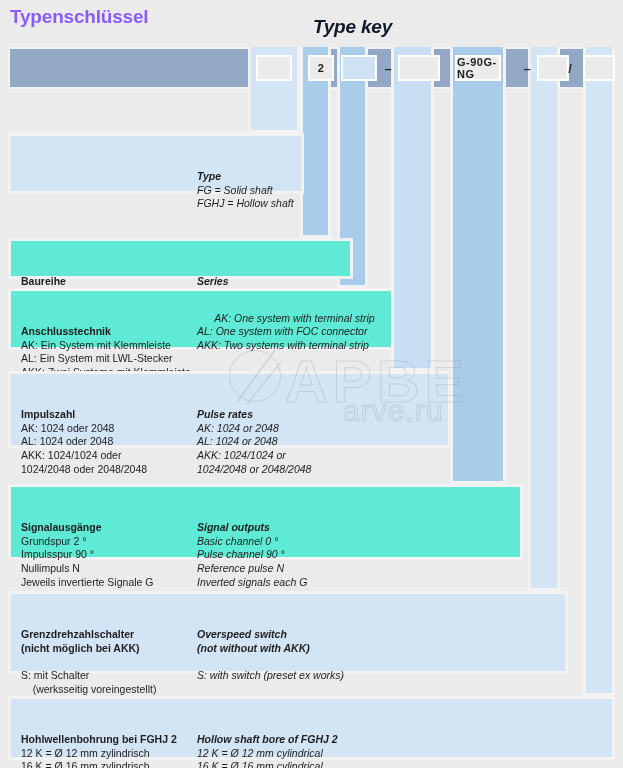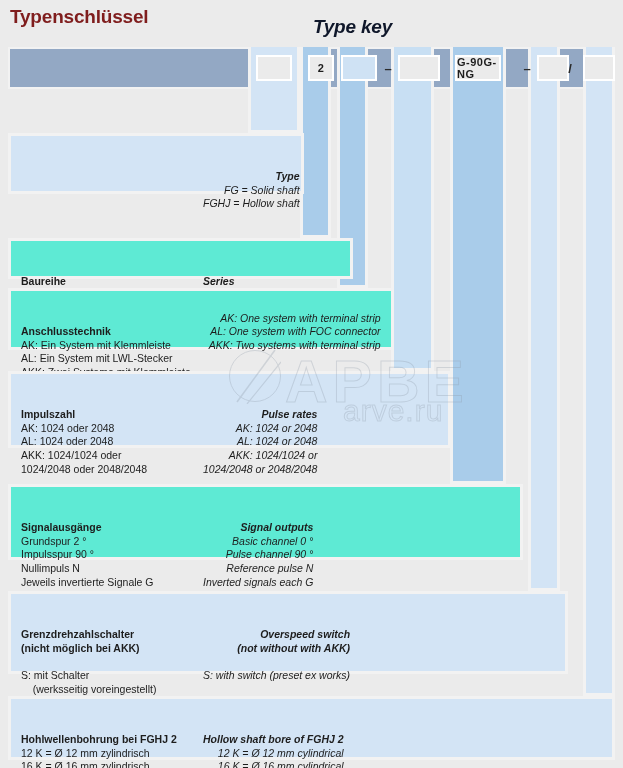--- a/index.html
+++ b/index.html
@@ -19,21 +19,21 @@
     height: 768px;
     background: #ebebeb;
   }
 
   
   .title-de {
     position: absolute;
     left: 10px;  top: 6px;
     font-size: 19px;
     font-weight: bold;
-    color: #7f1d1d;
+    color: #8b5cf6;
     letter-spacing: -0.2px;
   }
   .title-en {
     position: absolute;
     left: 313px; top: 16px;
     font-size: 19px;
     font-weight: bold;
     font-style: italic;
     color: #0f172a;
     letter-spacing: -0.2px;
@@ -94,21 +94,21 @@
 
   .blk-de, .blk-en {
     position: absolute;
     top: 7px;
     font-size: 10.5px;
     line-height: 13.6px;
     color: #1d1d1d;
     white-space: pre;
   }
   .blk-de { left: 10px; }
-  .blk-en { left: 192px; font-style: italic; text-align: right; }
+  .blk-en { left: 186px; font-style: italic; }
   .blk-hd { font-weight: bold; display: block; }
 
   
   .watermark {
     position: absolute;
     left: 225px; top: 352px;
     width: 300px; height: 95px;
     pointer-events: none;
     opacity: 0.30;
   }

